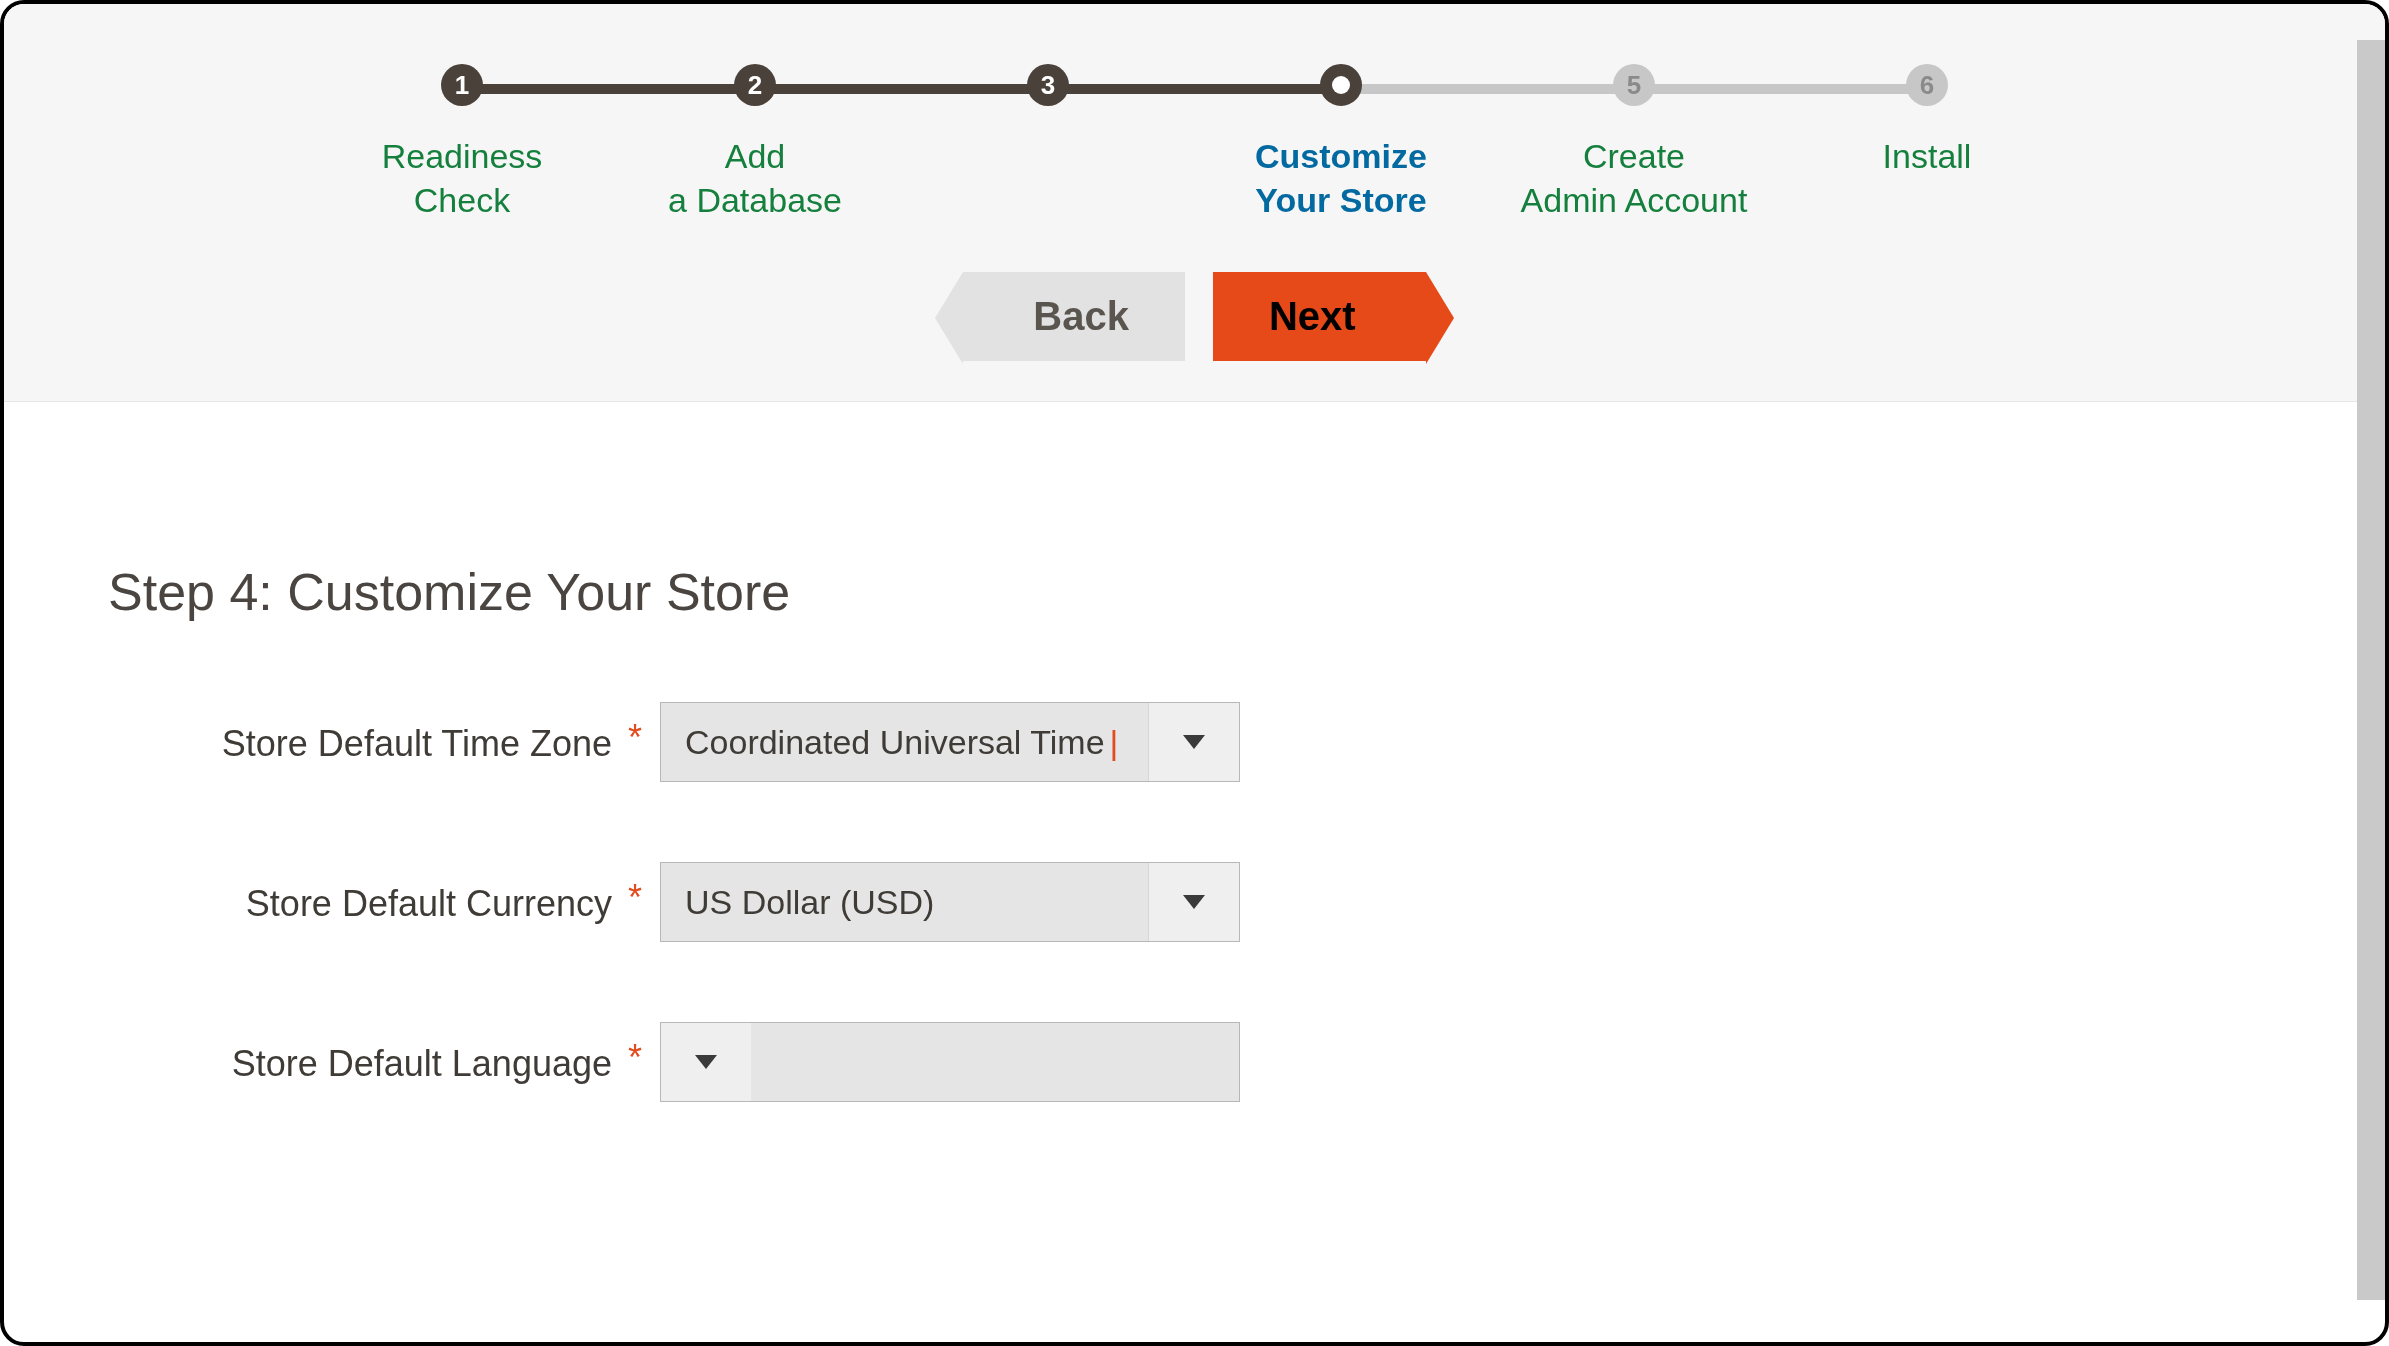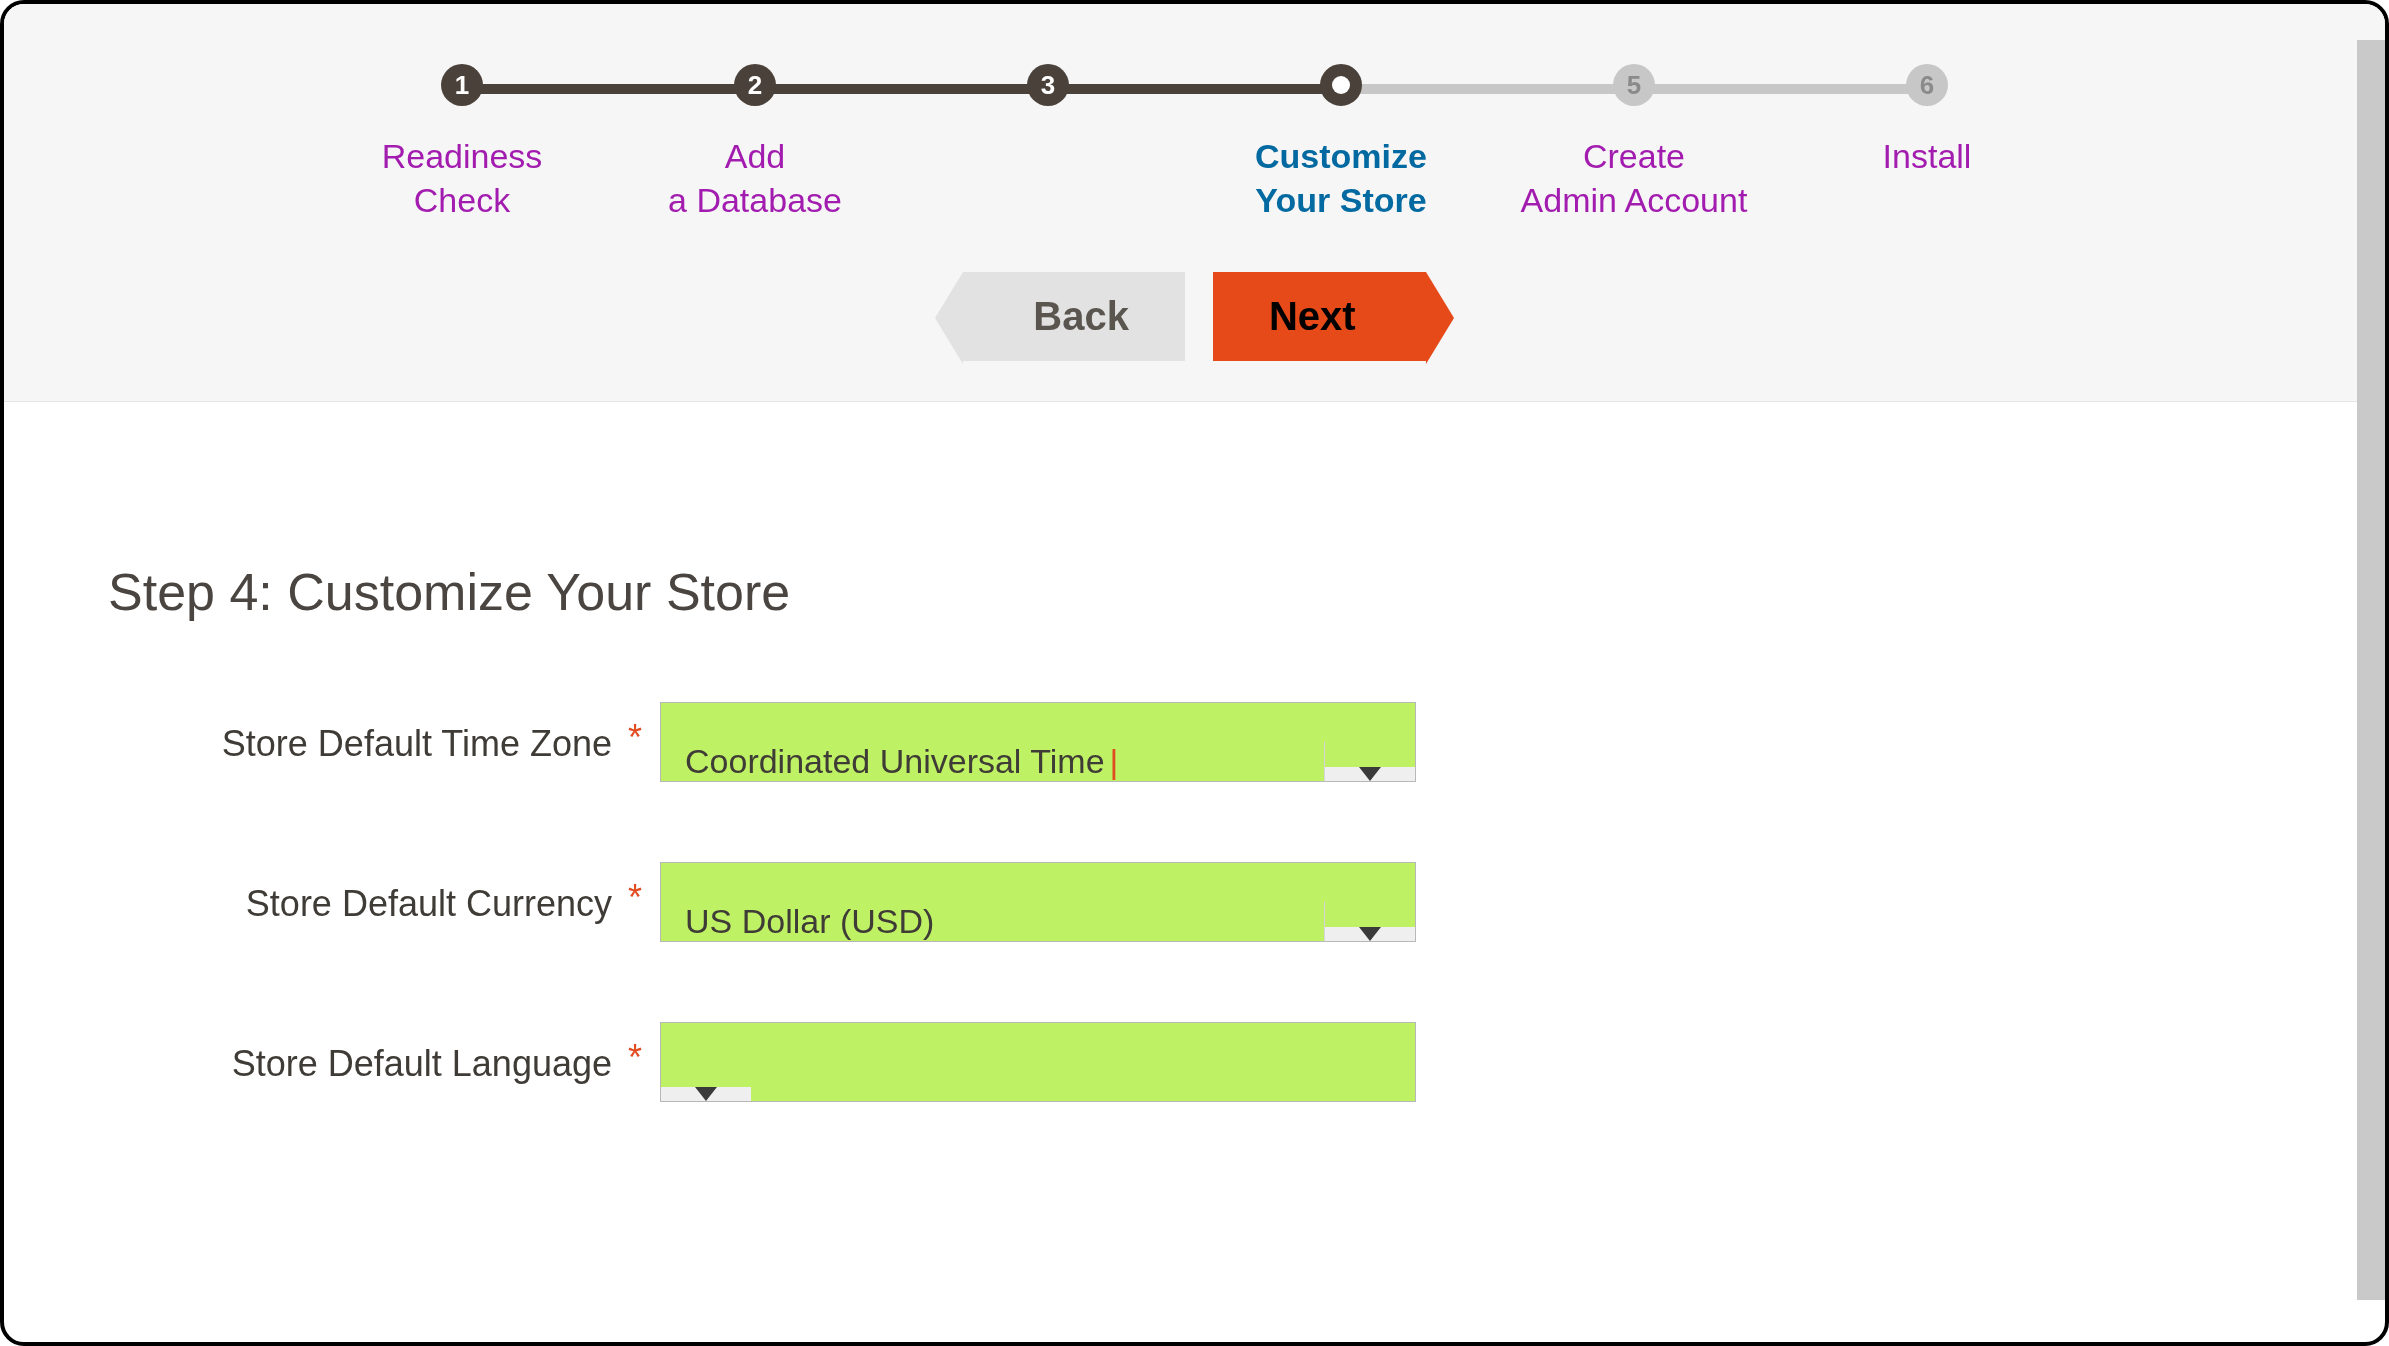--- a/index.html
+++ b/index.html
@@ -87,21 +87,21 @@
     height: 10px;
     z-index: 1;
   }
   .step-line.done { background: #4a413a; }
   .step-line.future { background: #c7c7c7; }
   .step-label {
     margin-top: 28px;
     text-align: center;
     font-size: 34px;
     line-height: 1.3;
-    color: #a21caf;
+    color: #15803d;
     white-space: pre-line;
   }
   .step-label.active { color: #0369a1; font-weight: 600; }
   .nav-buttons {
     display: flex;
     justify-content: center;
     gap: 28px;
     margin-top: 50px;
   }
   .btn {
@@ -161,23 +161,22 @@
   .req {
     color: #e14b1f;
     font-size: 36px;
     padding: 18px 18px 0 8px;
     line-height: 1;
   }
   .select-wrap {
     display: flex;
     border: 1px solid #b8b8b8;
     height: 80px;
-    width: 756px;
-    background: #bef264;
-    align-items: flex-end;
+    width: 580px;
+    background: #e5e5e5;
   }
   .select-text {
     flex: 1;
     padding: 0 24px;
     font-size: 34px;
     color: #3f3b36;
     display: flex;
     align-items: center;
     overflow: hidden;
     white-space: nowrap;

